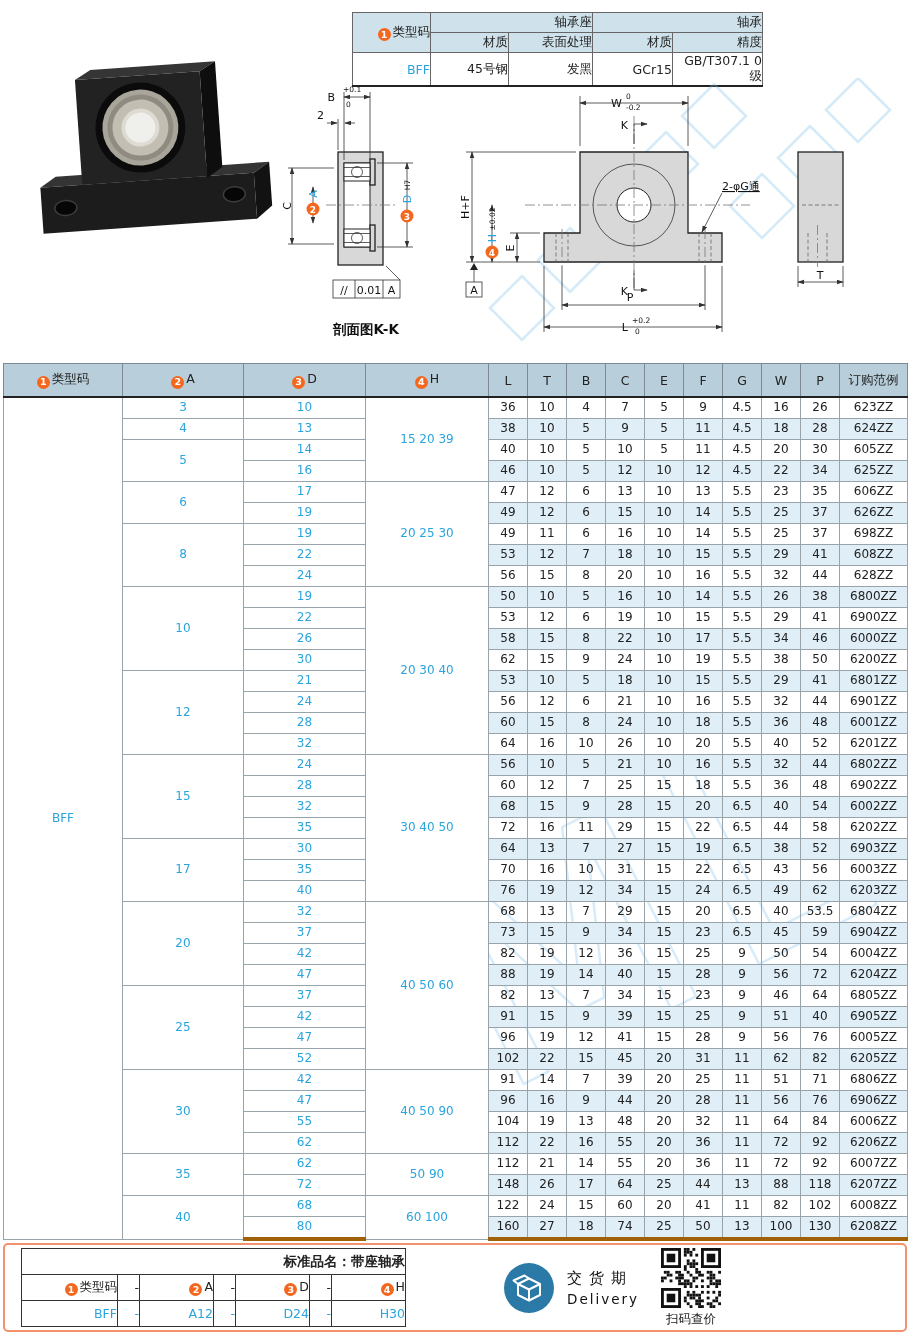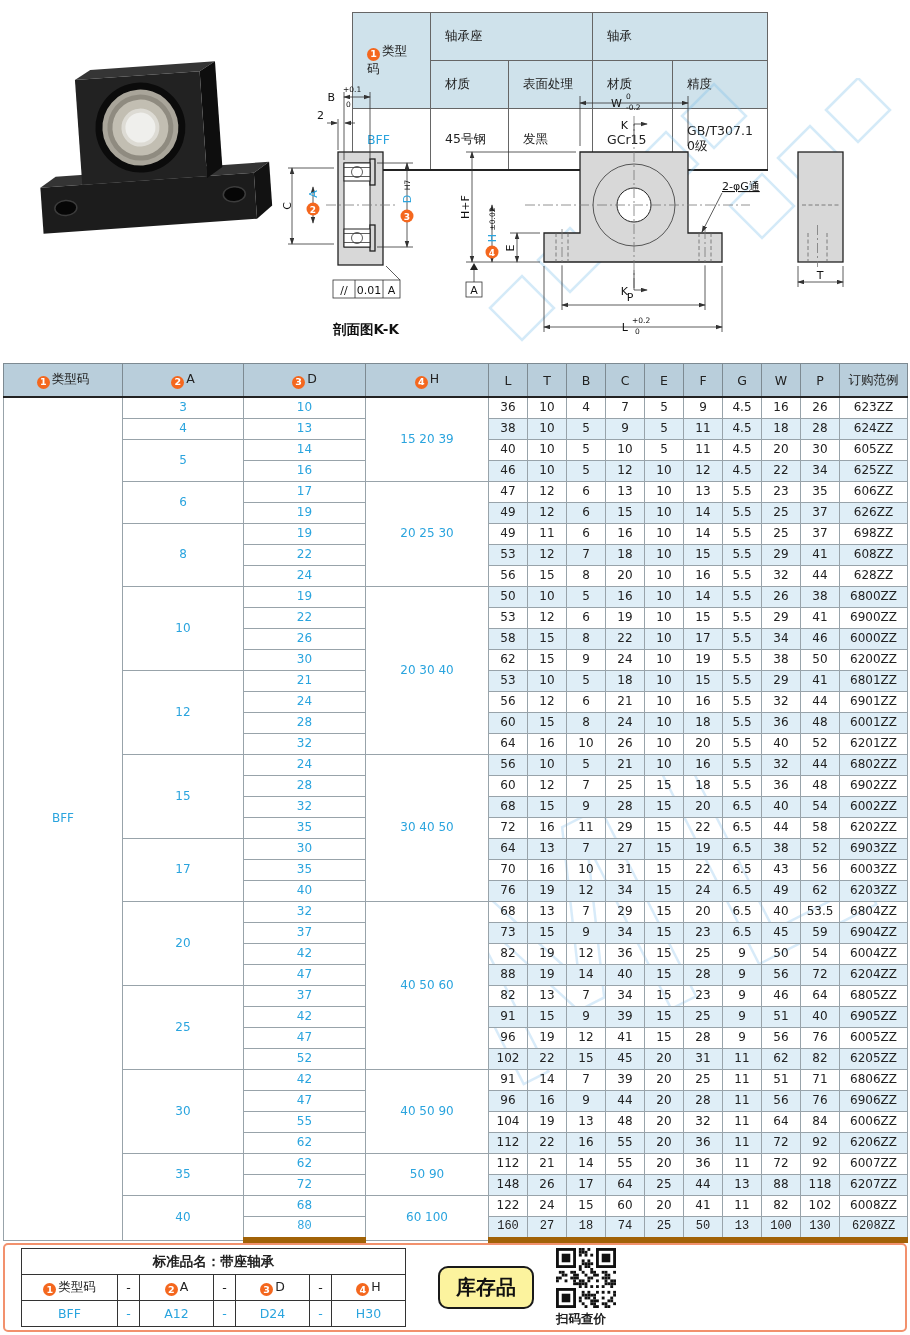--- a/index.html
+++ b/index.html
@@ -8,21 +8,21 @@
   svg text{font-family:"DejaVu Sans","Liberation Sans",sans-serif;}
 
   
   .badge{display:inline-flex;align-items:center;justify-content:center;width:13px;height:13px;
          border-radius:50%;background:#f4671e;color:#fff;font-size:9.5px;font-weight:bold;
          margin-right:2px;vertical-align:-2px;line-height:1;}
 
   
   .info-table{position:absolute;left:352px;top:12px;border-collapse:collapse;table-layout:fixed;
               font-size:12.5px;border:1px solid #444;border-bottom:2px solid #222;}
-  .info-table td{border:1px solid #666;text-align:left;padding:14px;height:19px;}
+  .info-table td{border:1px solid #666;text-align:right;padding:0;height:19px;}
   .info-table .hd{background:#cfe2eb;}
   .info-table .blue{color:#2aa4de;}
 
   
   .dwg{position:absolute;}
   .dwg .part{fill:#d8d8d8;stroke:#222;stroke-width:1.3;}
   .dwg .thin{stroke:#333;stroke-width:0.8;fill:none;}
   .dwg .cl{stroke:#777;stroke-width:0.8;fill:none;stroke-dasharray:10 3 2 3;}
   .dwg .hid{stroke:#666;stroke-width:0.8;fill:none;stroke-dasharray:4 2.5;}
   .dwg text{font-size:11px;fill:#111;}
@@ -38,37 +38,37 @@
 
   
   .spec{position:absolute;left:3px;top:363px;border-collapse:collapse;table-layout:fixed;
         width:904px;font-size:12px;border:1.5px solid #4a545a;}
   .spec th{background:#b9cedb;border:1px solid #7d8a92;height:30px;font-weight:normal;
            font-size:12.5px;border-bottom:2px solid #222;}
   .spec td{border:1px solid #98a3aa;text-align:center;height:20px;padding:0;line-height:1.1;}
   .spec td.blue{color:#2aa4de;}
   .spec td.shade{background:#dfeef7;}
   .spec td.col-type,.spec td.col-a,.spec td.col-d,.spec td.col-h{background:#fff;}
-  .spec tr:last-child td{border-bottom:6px solid #a16207;font-family:Liberation Mono, monospace;}
+  .spec tr:last-child td{border-bottom:4px solid #a16207;}
 
   
   .footer{position:absolute;left:3px;top:1243px;width:900px;height:85px;border:2px solid #f2916d;
           border-radius:5px;display:flex;align-items:center;background:#fff;}
   .f-group{display:flex;align-items:center;}
   .f-titles{margin-left:10px;font-size:15px;color:#111;}
   .f-cn{letter-spacing:4px;}
   .f-en{letter-spacing:5px;font-size:13.5px;margin-top:3px;}
   .order-table{border-collapse:collapse;table-layout:fixed;font-size:12.5px;margin-left:16px;
                border:1.5px solid #222;}
-  .order-table td{border:1px solid #333;text-align:center;height:25px;padding:0;}
+  .order-table td{border:1px solid #333;text-align:right;height:25px;padding:0;}
   .order-table .ot-title{font-weight:bold;font-size:13.5px;}
   .order-table .blue td{color:#2aa4de;}
   .stock-badge{background:#fcf39e;border:2px solid #1a1a1a;border-radius:10px;
                font-size:20px;font-weight:bold;padding:6px 16px;color:#111;}
-  .qr-wrap{display:flex;flex-direction:column;align-items:flex-start;margin-left:22px;font-weight:bold;}
+  .qr-wrap{display:flex;flex-direction:column;align-items:center;margin-left:22px;}
   .qr-caption{font-size:12.5px;margin-top:3px;}
 </style>
 </head>
 <body>
 
 <div class="page">
 
   <svg class="dwg" style="left:20px;top:30px;" width="260" height="235" viewBox="0 0 260 235">
     <g transform="rotate(-4 130 120)">
       <polygon points="18,150 34,140 248,140 232,150" fill="#343434"></polygon>
@@ -893,22 +893,36 @@
         <td>-</td>
         <td>A12</td>
         <td>-</td>
         <td>D24</td>
         <td>-</td>
         <td>H30</td>
       </tr>
     </tbody>
       </table>
 
-
-    <div class="stock-badge" style="margin-left:32px">库存品</div>
+    <div class="f-group" style="margin-left:95px">
+      <svg width="56" height="56" viewBox="0 0 56 56">
+        <circle cx="28" cy="28" r="25" fill="#2b79a6"></circle>
+        <g stroke="#fff" stroke-width="2" fill="none" stroke-linejoin="round">
+          <polygon points="17,24 28,18.5 39,24 28,29.5"></polygon>
+          <polyline points="17,24 17,35 28,40.5 28,29.5"></polyline>
+          <polyline points="39,24 39,35 28,40.5"></polyline>
+          <polyline points="17,24 12.5,20.5 23.5,15.5 28,18.5"></polyline>
+        </g>
+      </svg>
+      <div class="f-titles">
+        <div class="f-cn" style="letter-spacing:7px">交货期</div>
+        <div class="f-en" style="letter-spacing:2px">Delivery</div>
+      </div>
+    </div>
+
 
     <div class="qr-wrap">
       <svg width="60" height="60" viewBox="0 0 63 63">
         <rect width="63" height="63" fill="#fff"></rect>
         <g id="qr-modules" fill="#111">
             <rect x="0" y="0" width="21" height="21"></rect>
             <rect x="3" y="3" width="15" height="15" fill="#fff"></rect>
             <rect x="6" y="6" width="9" height="9"></rect>
             <rect x="42" y="0" width="21" height="21"></rect>
             <rect x="45" y="3" width="15" height="15" fill="#fff"></rect>

